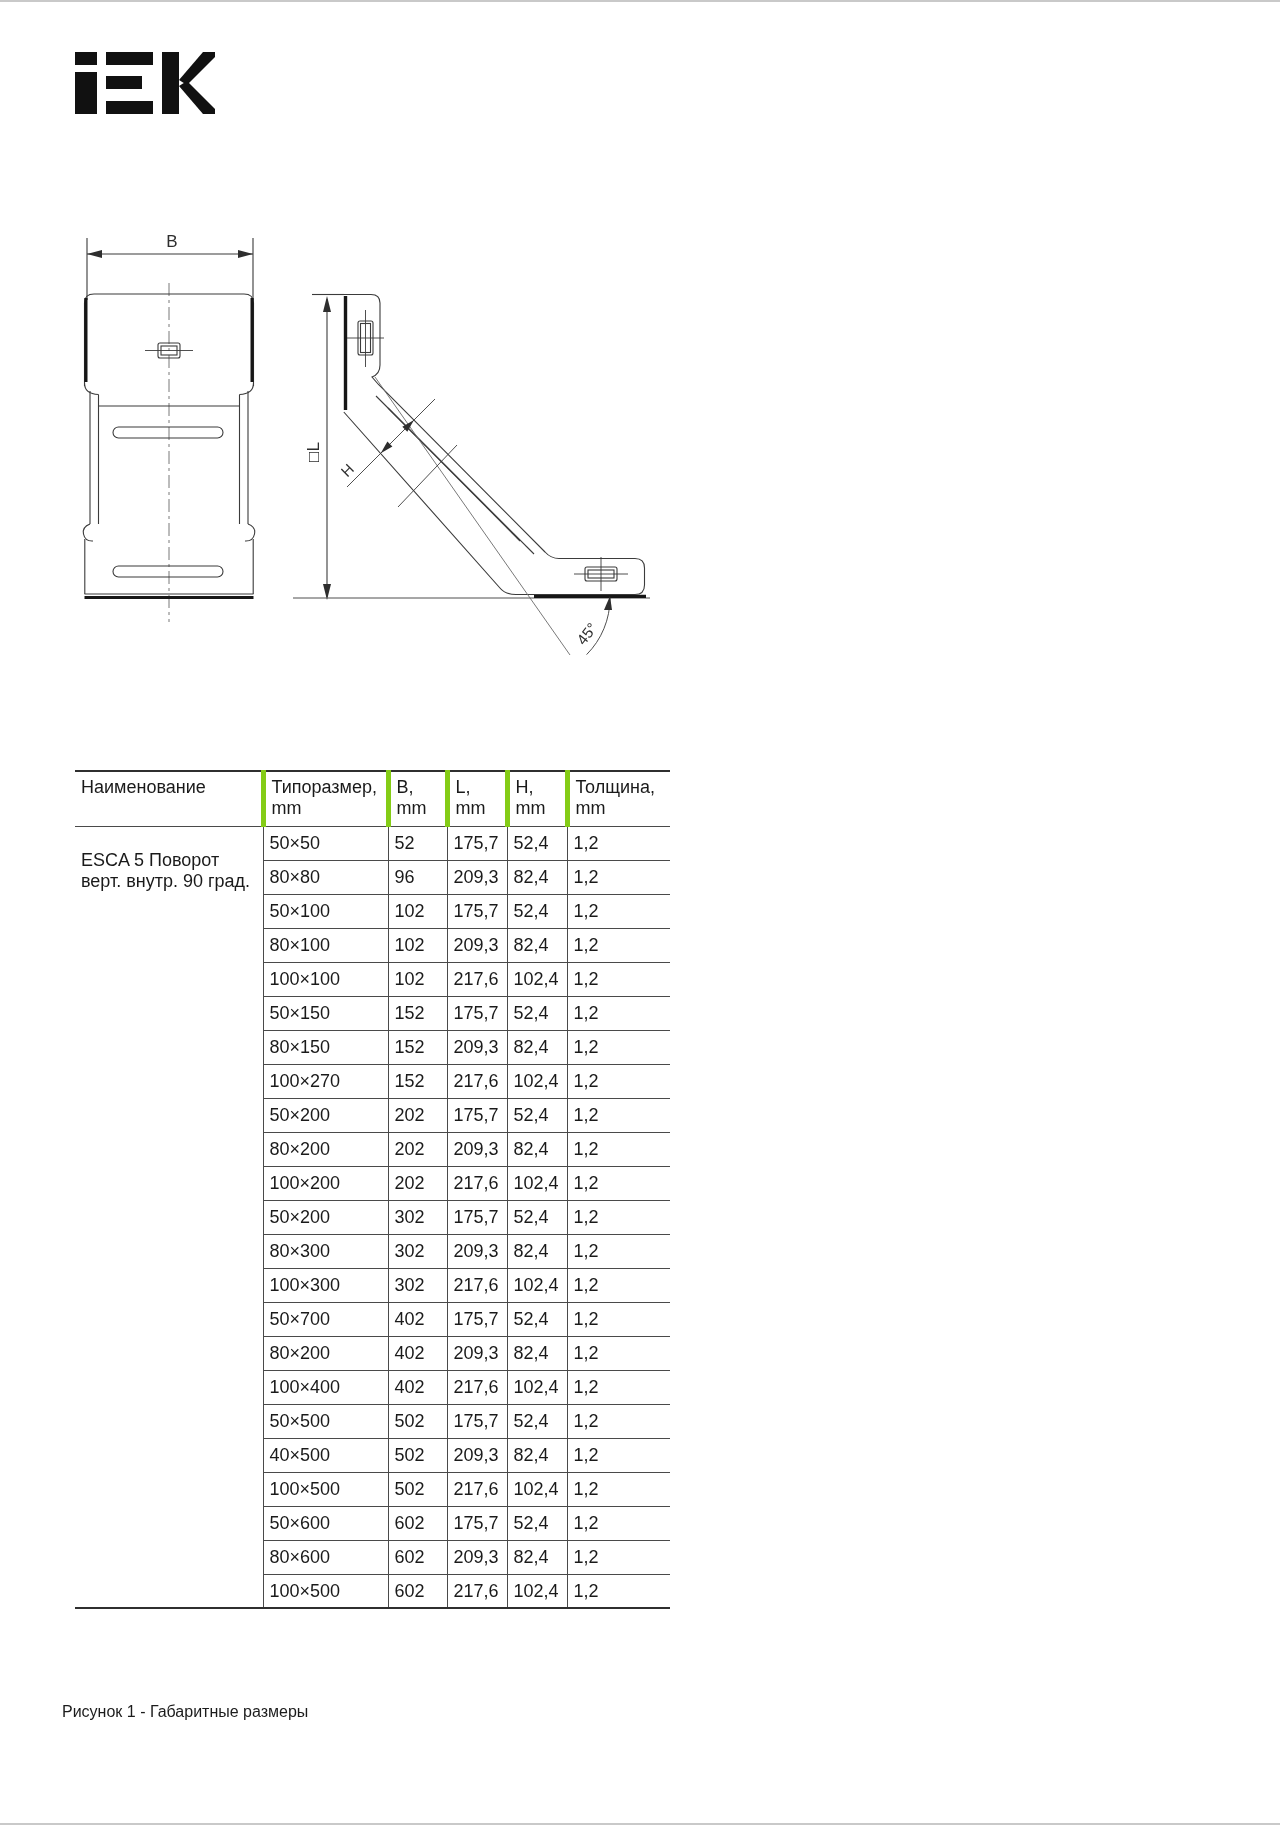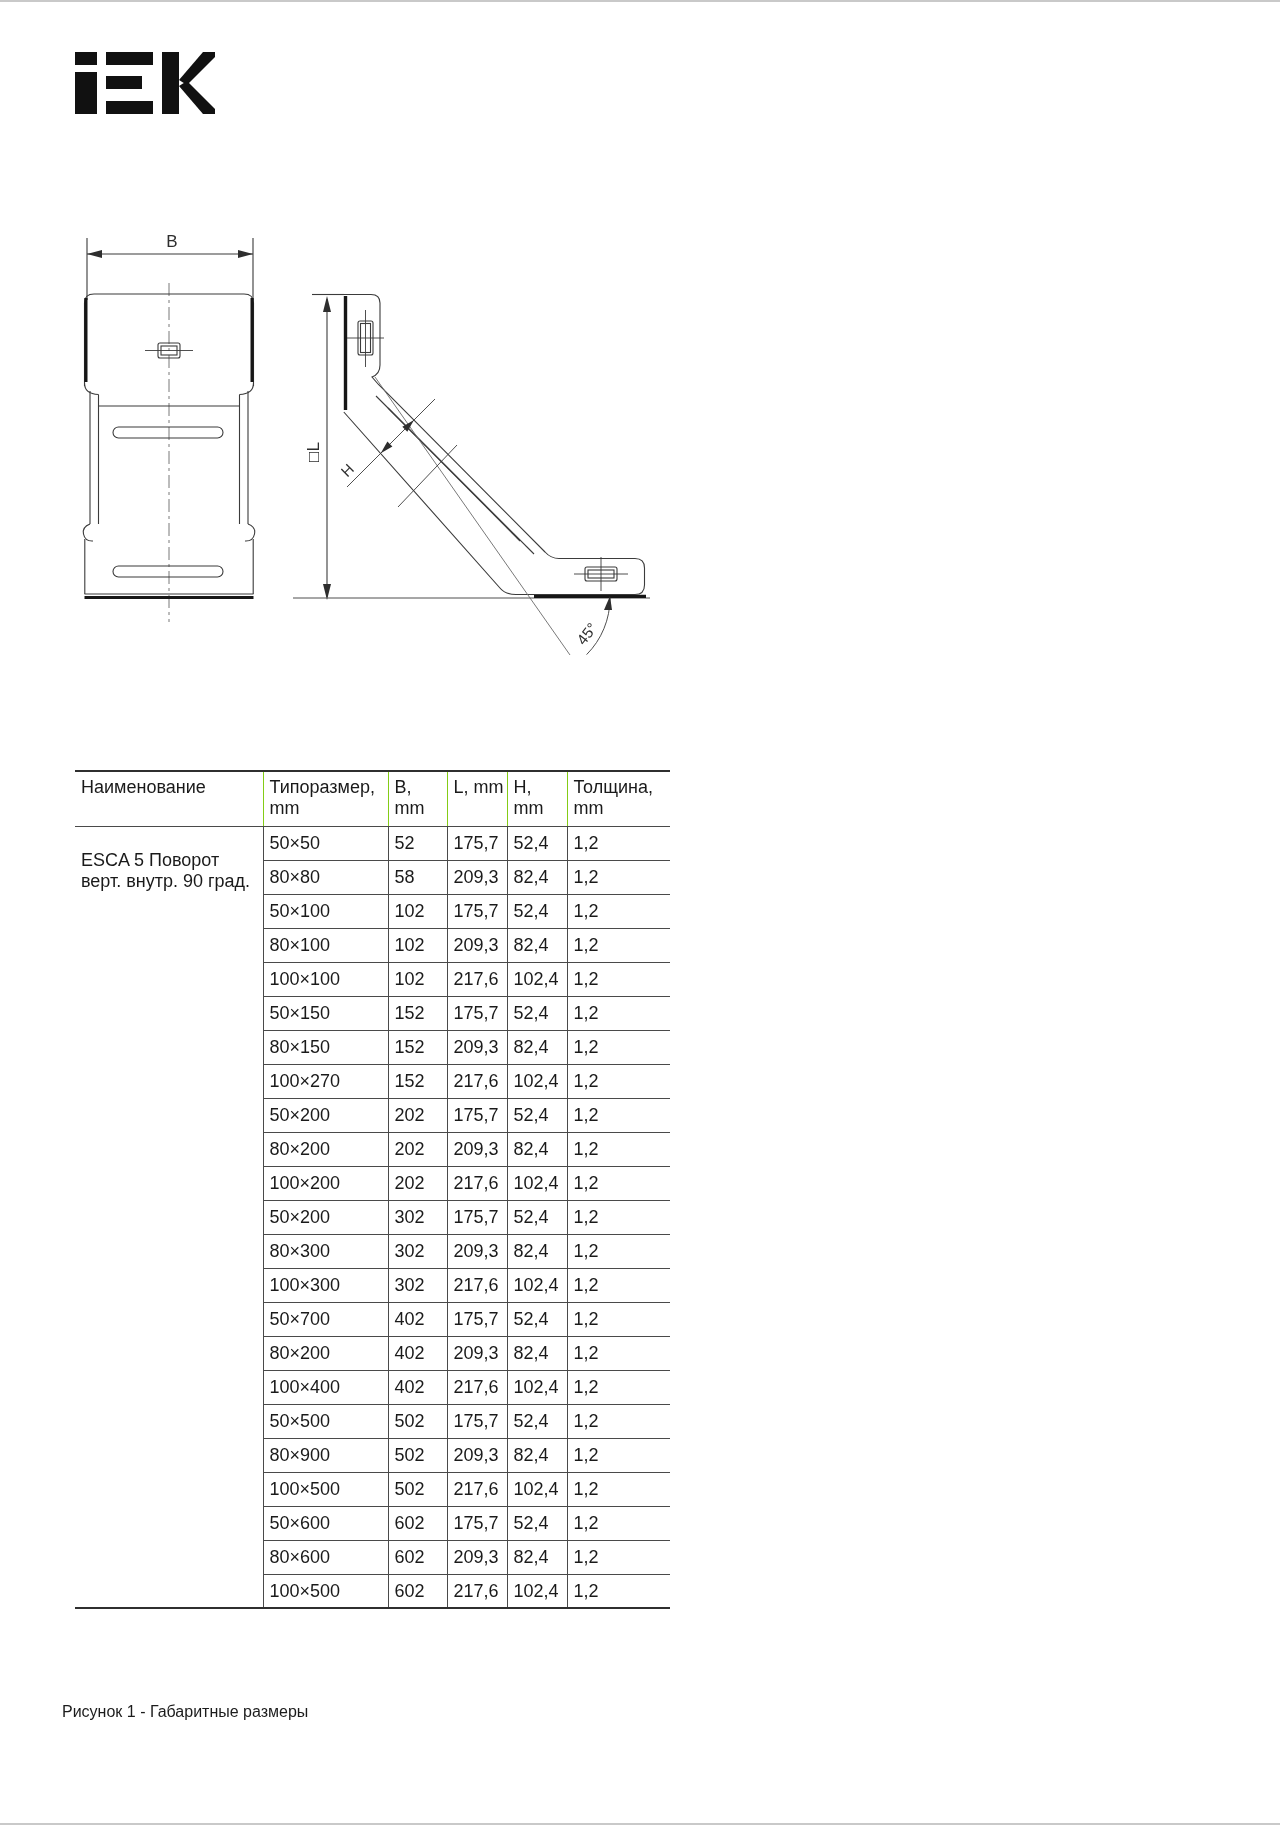--- a/index.html
+++ b/index.html
@@ -25,21 +25,21 @@
     position:absolute;left:75px;top:770px;
     border-collapse:collapse;table-layout:fixed;
     font-size:18px;line-height:21px;color:#1a1a1a;
     border-top:2px solid #2f2f2f;border-bottom:2px solid #2f2f2f;
   }
   .dim-table th{
     font-weight:normal;text-align:left;vertical-align:top;
     box-sizing:border-box;height:55px;padding:5px 2px 2px 6px;
     border-bottom:1px solid #4a4a4a;
   }
-  .dim-table th + th{border-left:1px solid #84cc16;}
+  .dim-table th + th{border-left:5px solid #84cc16;}
   .dim-table td.val{
     box-sizing:border-box;height:34px;vertical-align:top;
     padding:6px 2px 0 6px;
     border-left:1px solid #4a4a4a;border-bottom:1px solid #4a4a4a;
   }
   .dim-table tr:last-child td.val{border-bottom:none;}
   .dim-table td.colname{
     box-sizing:border-box;vertical-align:top;padding:23px 2px 0 6px;
   }
 
@@ -188,21 +188,21 @@
             <div>верт. внутр. 90 град.</div>
           </td>
           <td class="val">50×50</td>
           <td class="val">52</td>
           <td class="val">175,7</td>
           <td class="val">52,4</td>
           <td class="val">1,2</td>
         </tr>
         <tr>
           <td class="val">80×80</td>
-          <td class="val">58</td>
+          <td class="val">96</td>
           <td class="val">209,3</td>
           <td class="val">82,4</td>
           <td class="val">1,2</td>
         </tr>
         <tr>
           <td class="val">50×100</td>
           <td class="val">102</td>
           <td class="val">175,7</td>
           <td class="val">52,4</td>
           <td class="val">1,2</td>
@@ -306,21 +306,21 @@
           <td class="val">1,2</td>
         </tr>
         <tr>
           <td class="val">50×500</td>
           <td class="val">502</td>
           <td class="val">175,7</td>
           <td class="val">52,4</td>
           <td class="val">1,2</td>
         </tr>
         <tr>
-          <td class="val">80×900</td>
+          <td class="val">40×500</td>
           <td class="val">502</td>
           <td class="val">209,3</td>
           <td class="val">82,4</td>
           <td class="val">1,2</td>
         </tr>
         <tr>
           <td class="val">100×500</td>
           <td class="val">502</td>
           <td class="val">217,6</td>
           <td class="val">102,4</td>

